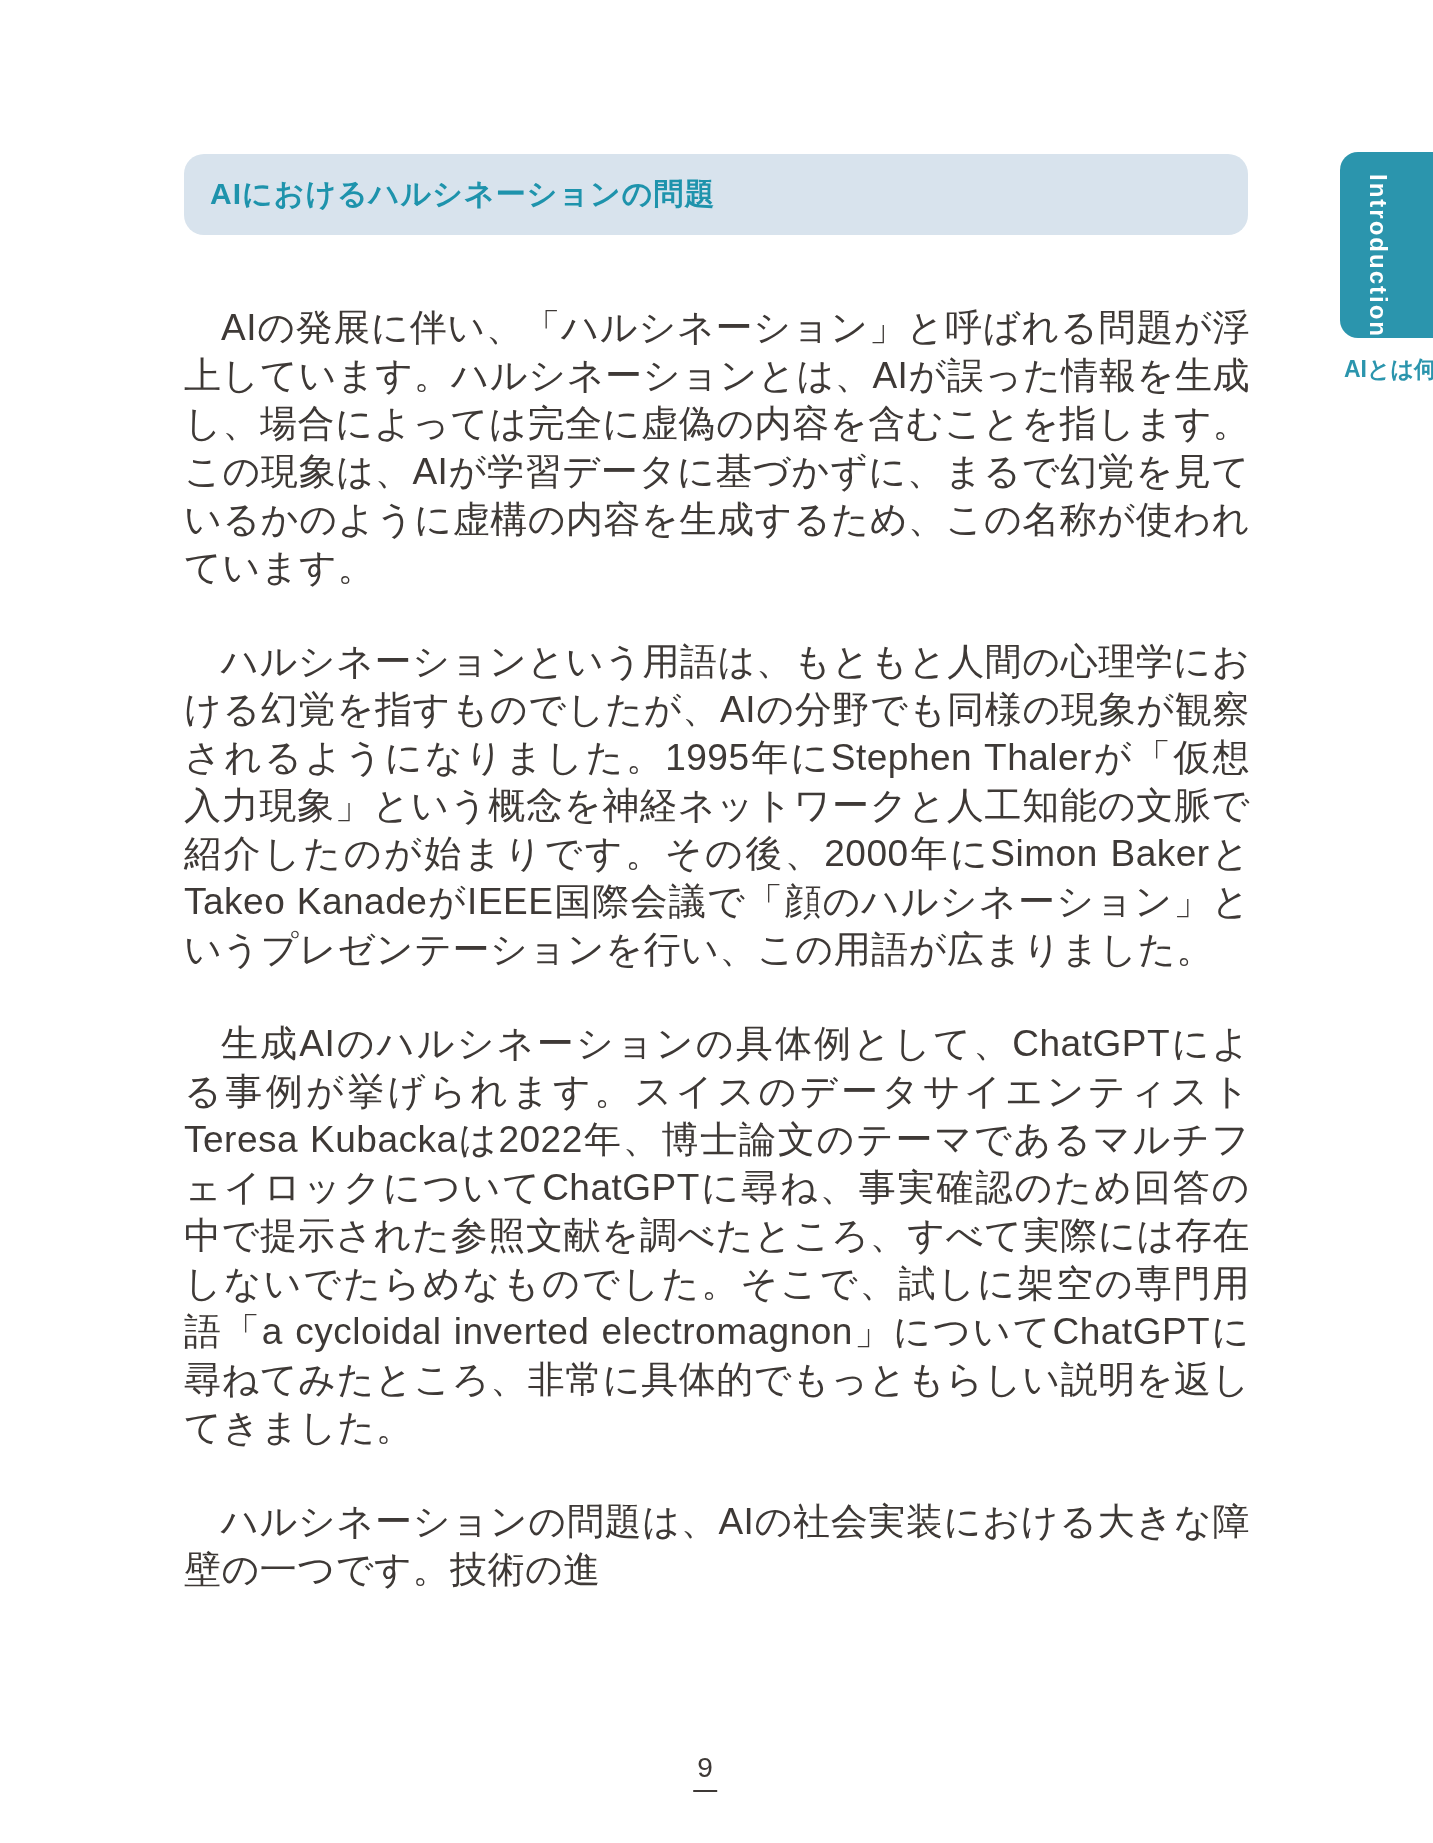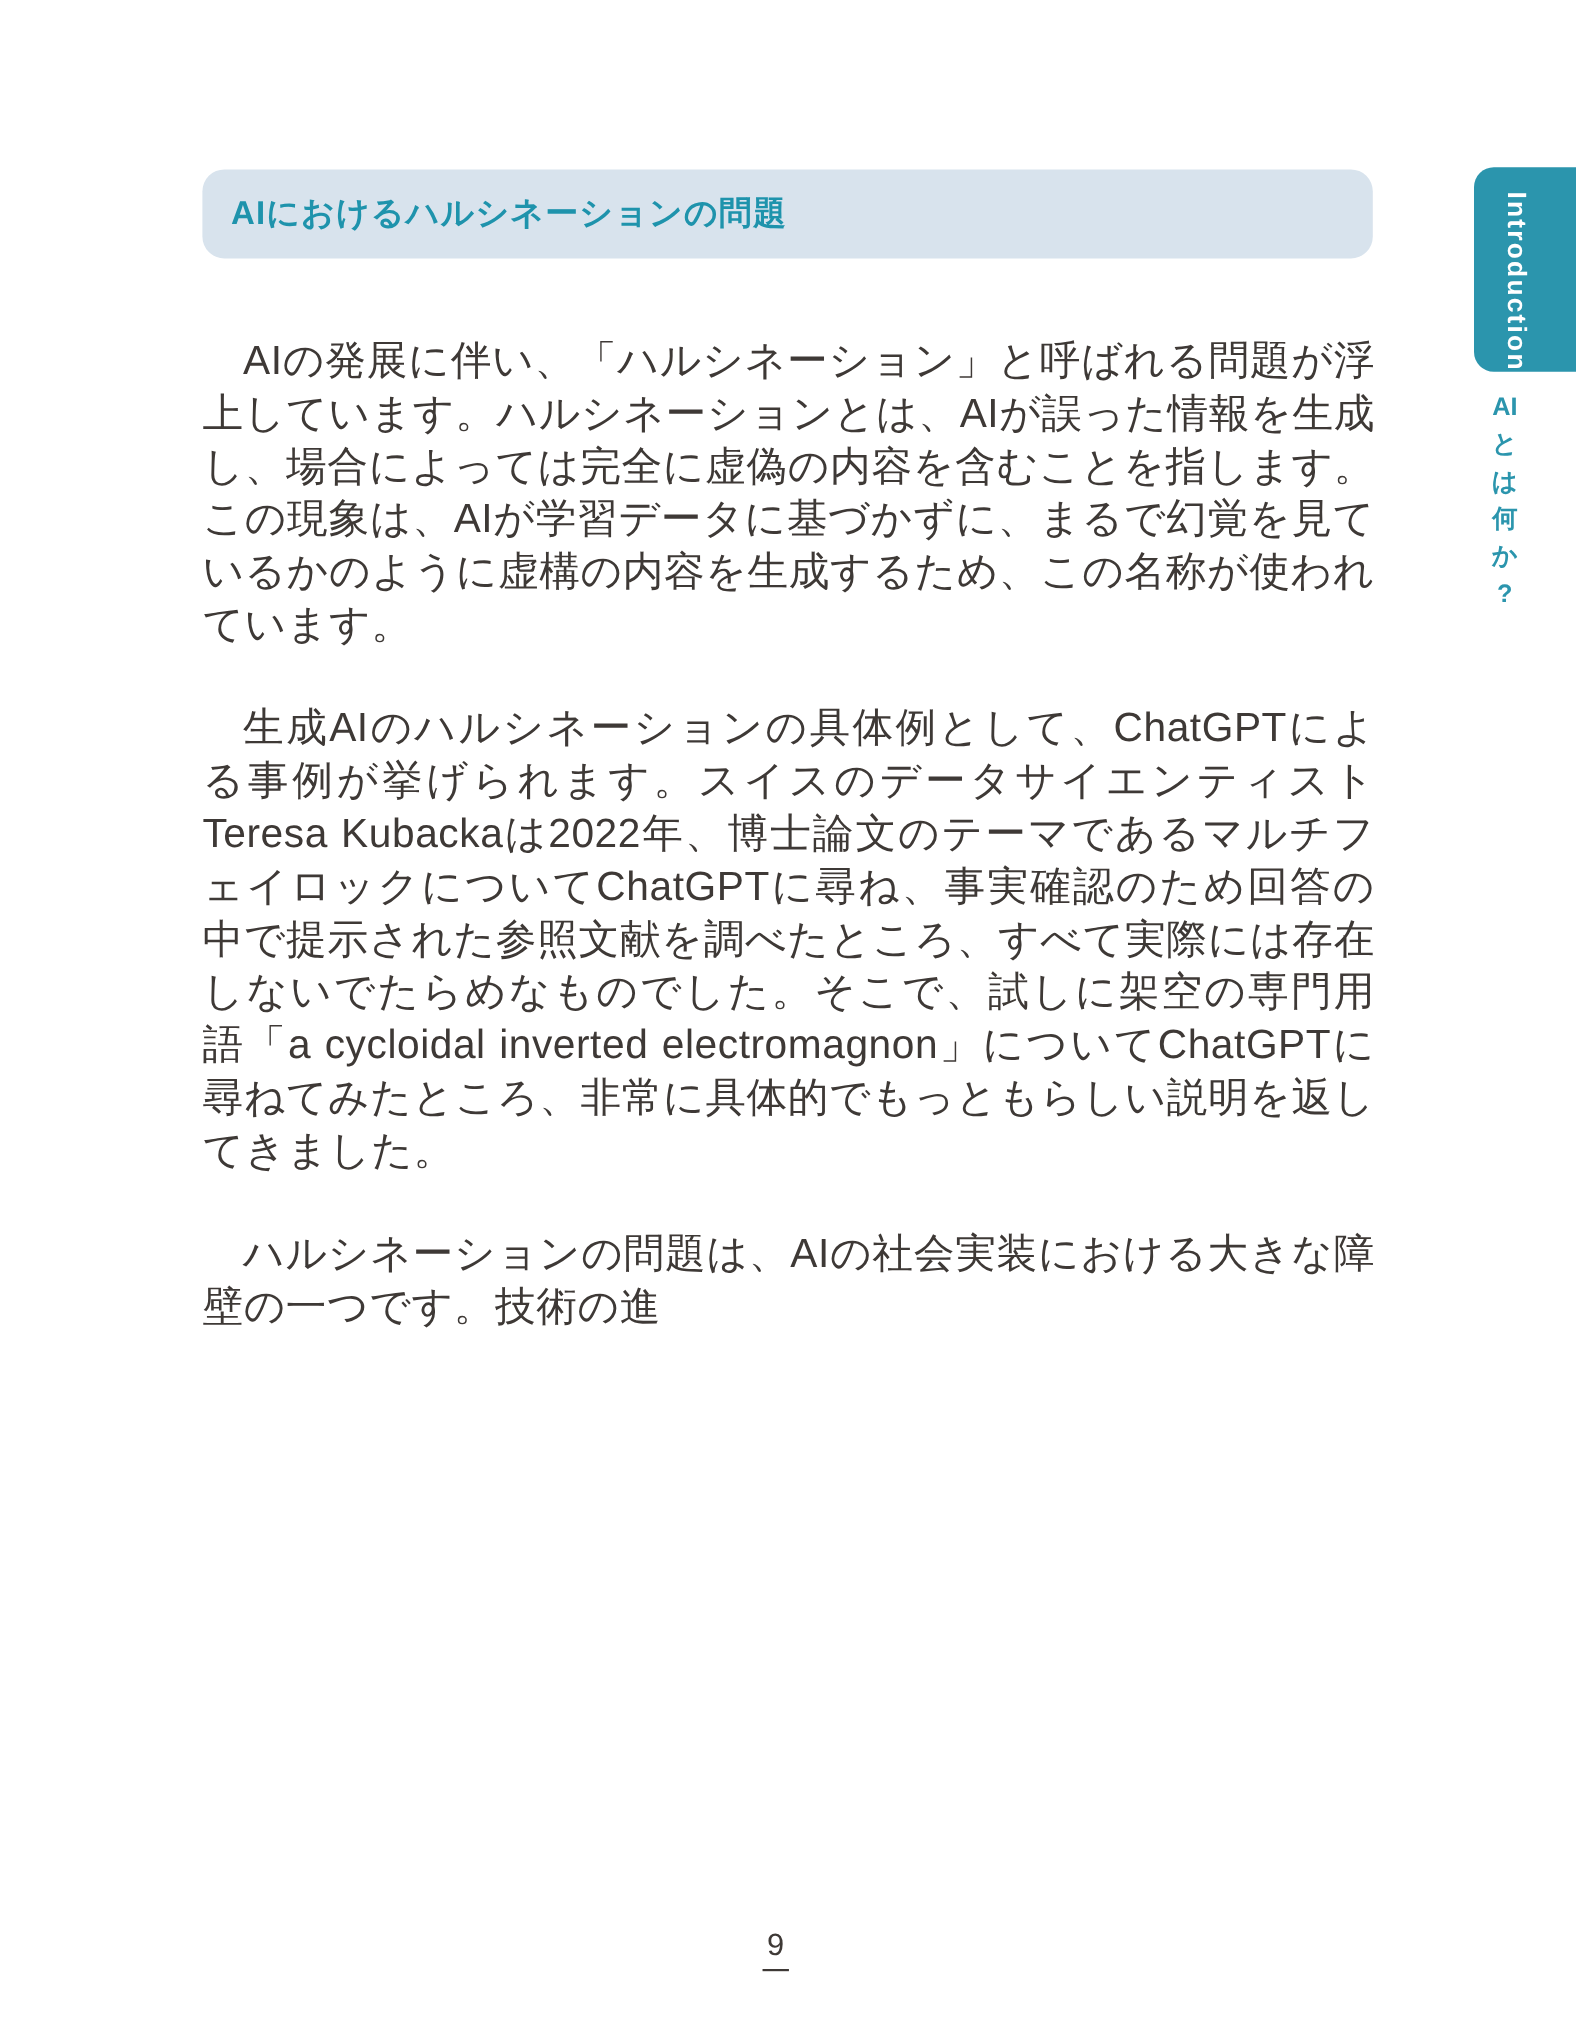--- a/index.html
+++ b/index.html
@@ -67,21 +67,21 @@
     font-weight: bold;
     letter-spacing: 2px;
     white-space: nowrap;
   }
   
   .section-vertical {
     position: absolute;
     left: 1344px; top: 352px;
     width: 48px;
     display: flex;
-    flex-direction: column;
+    flex-direction: row;
     align-items: center;
     color: #2b95ad;
     font-weight: bold;
     font-size: 23px;
     line-height: 34px;
   }
   .section-vertical span { display: block; text-align: center; }
   
   .footer {
     position: absolute;
@@ -101,20 +101,21 @@
 <body>
 
 <div class="page">
 
   <div class="header-box">
     <h1>AIにおけるハルシネーションの問題</h1>
   </div>
 
   <div class="body-col">
     <p>AIの発展に伴い、「ハルシネーション」と呼ばれる問題が浮上しています。ハルシネーションとは、AIが誤った情報を生成し、場合によっては完全に虚偽の内容を含むことを指します。この現象は、AIが学習データに基づかずに、まるで幻覚を見ているかのように虚構の内容を生成するため、この名称が使われています。</p>
+    <p>ハルシネーションという用語は、もともと人間の心理学における幻覚を指すものでしたが、AIの分野でも同様の現象が観察されるようになりました。1995年にStephen Thalerが「仮想入力現象」という概念を神経ネットワークと人工知能の文脈で紹介したのが始まりです。その後、2000年にSimon BakerとTakeo KanadeがIEEE国際会議で「顔のハルシネーション」というプレゼンテーションを行い、この用語が広まりました。</p>
     <p>生成AIのハルシネーションの具体例として、ChatGPTによる事例が挙げられます。スイスのデータサイエンティストTeresa Kubackaは2022年、博士論文のテーマであるマルチフェイロックについてChatGPTに尋ね、事実確認のため回答の中で提示された参照文献を調べたところ、すべて実際には存在しないでたらめなものでした。そこで、試しに架空の専門用語「a cycloidal inverted electromagnon」についてChatGPTに尋ねてみたところ、非常に具体的でもっともらしい説明を返してきました。</p>
     <p>ハルシネーションの問題は、AIの社会実装における大きな障壁の一つです。技術の進</p>
   </div>
 
   <div class="chapter-tab">
     <span class="tab-text">Introduction</span>
   </div>
 
   <div class="section-vertical">
     <span>AI</span>

